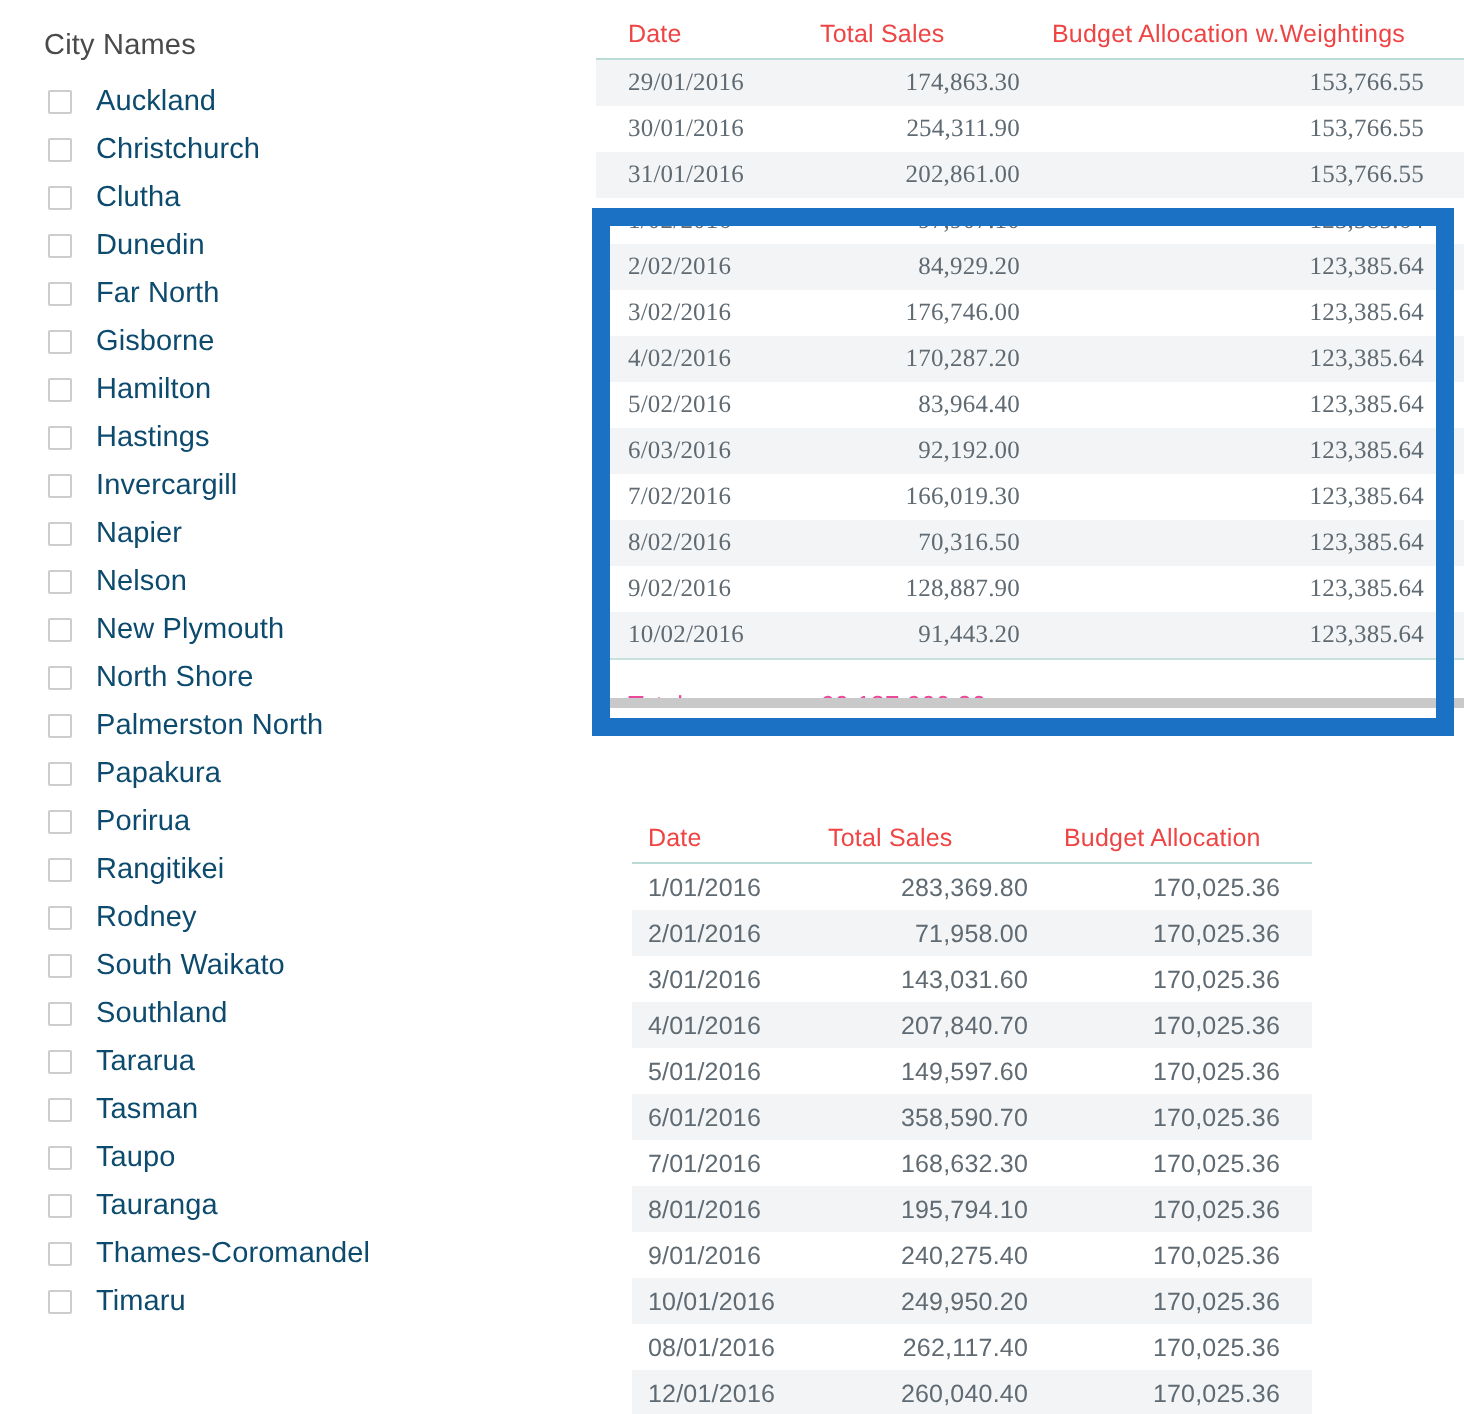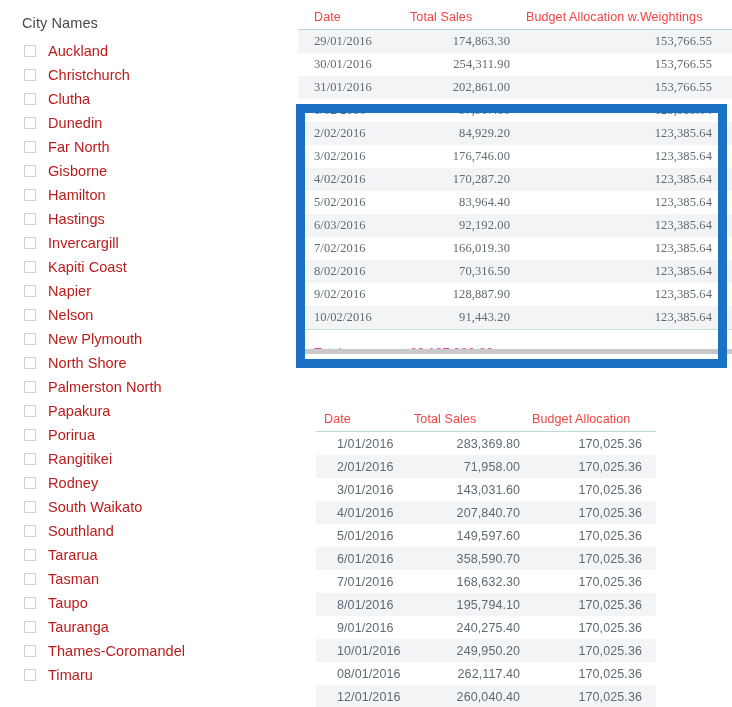--- a/index.html
+++ b/index.html
@@ -45,21 +45,21 @@
   .cbox {
     width: 12px; height: 12px;
     border: 1.4px solid #cdcdcd;
     background: #ffffff;
     flex: 0 0 auto;
     border-radius: 1px;
   }
   .slicer-label {
     margin-left: 12px;
     font-size: 14.5px;
-    color: #b91c1c;
+    color: #0c4a6e;
     white-space: nowrap;
     letter-spacing: .05px;
   }
 
   
   .tbl {
     position: absolute;
     background: #ffffff;
     font-size: 12.5px;
     color: #5f6a72;
@@ -136,21 +136,21 @@
   
   #bottom-table {
     left: 316px; top: 404px;
     width: 340px;
   }
   #bottom-table .hdr { height: 28px; padding-left: 8px; }
   #bottom-table .hdr .c0 { width: 90px; }
   #bottom-table .hdr .c1 { width: 110px; text-align: left; }
   #bottom-table .hdr .c2 { width: 130px; text-align: left; padding-left: 8px; }
   #bottom-table .row { height: 23px; padding-left: 8px; }
-  #bottom-table .row .c0 { width: 90px; margin-left: 13px; }
+  #bottom-table .row .c0 { width: 90px; }
   #bottom-table .row .c1 { width: 110px; text-align: right; padding-right: 10px; }
   #bottom-table .row .c2 { width: 130px; text-align: right; padding-right: 14px; }
 </style>
 </head>
 <body>
 
 <div id="root">
 
   <div class="slicer">
     <div class="slicer-title">City Names</div>
@@ -183,24 +183,20 @@
           <span class="cbox"></span>
           <span class="slicer-label">Hamilton</span>
         </div>
         <div class="slicer-item">
           <span class="cbox"></span>
           <span class="slicer-label">Hastings</span>
         </div>
         <div class="slicer-item">
           <span class="cbox"></span>
           <span class="slicer-label">Invercargill</span>
-        </div>
-        <div class="slicer-item">
-          <span class="cbox"></span>
-          <span class="slicer-label">Kapiti Coast</span>
         </div>
         <div class="slicer-item">
           <span class="cbox"></span>
           <span class="slicer-label">Napier</span>
         </div>
         <div class="slicer-item">
           <span class="cbox"></span>
           <span class="slicer-label">Nelson</span>
         </div>
         <div class="slicer-item">

